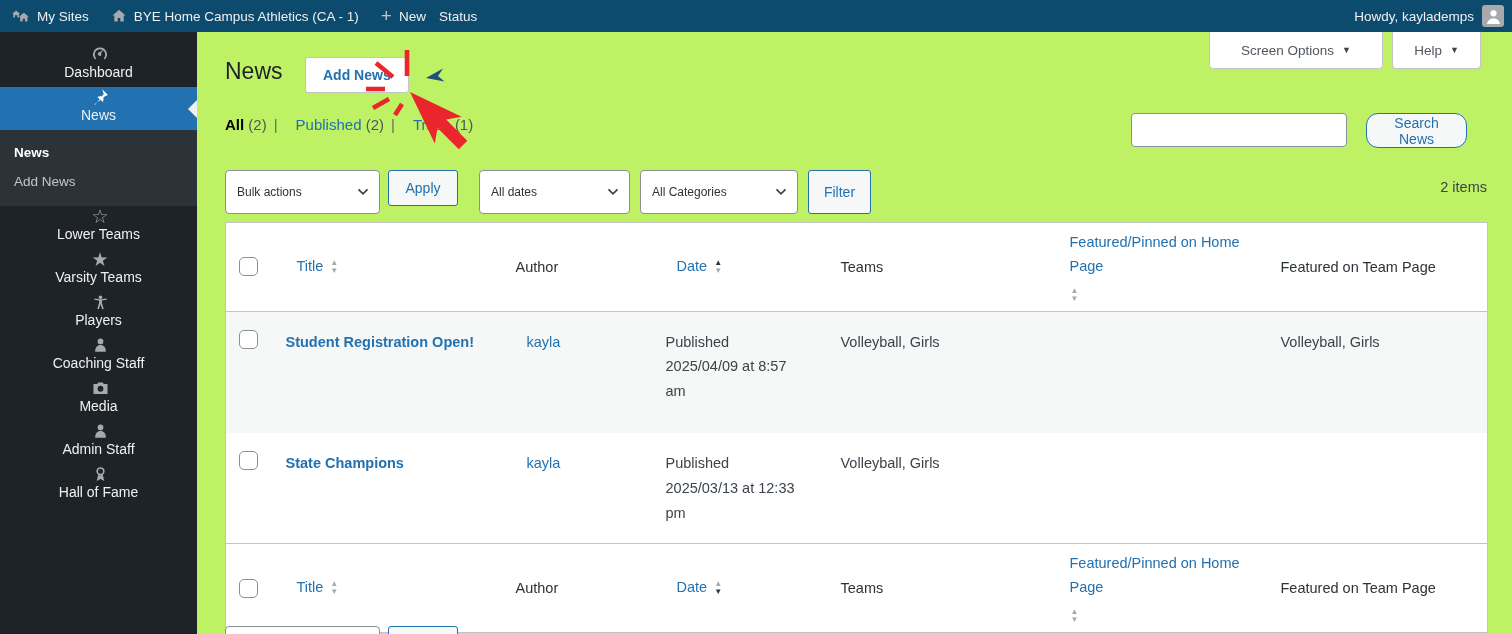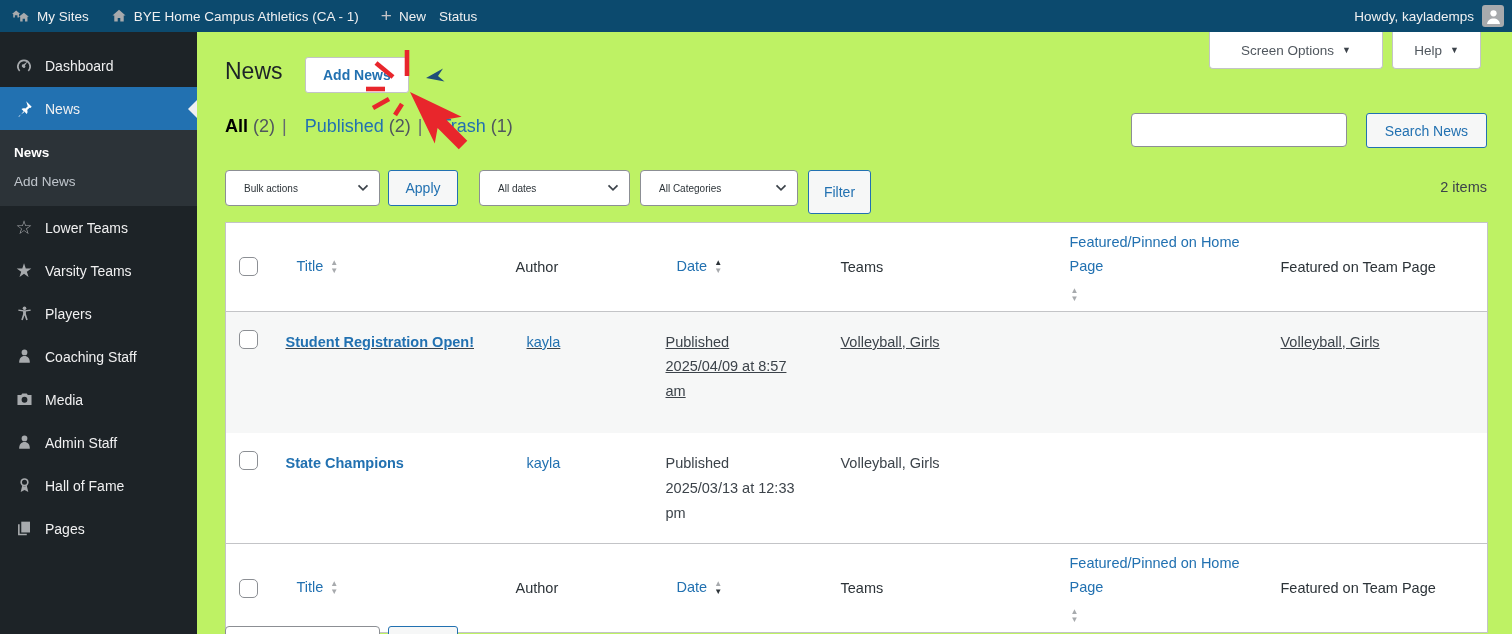--- a/index.html
+++ b/index.html
@@ -14,21 +14,21 @@
     color:#f0f0f1; cursor:pointer; }
   .ab-item .ab-icon { color:#a7aaad; display:flex; align-items:center; }
   .ab-right { margin-left:auto; display:flex; align-items:center; gap:8px; padding-right:8px; }
   .avatar { width:22px; height:22px; background:#a7aaad; border-radius:3px;
     display:flex; align-items:center; justify-content:center; overflow:hidden; }
   .ab-plus { color:#c3c4c7; font-size:19px; font-weight:400; line-height:1; margin-top:-2px; }
 
   
   .sidebar { position:absolute; left:0; top:32px; width:197px; height:602px;
     background:#1d2327; color:#f0f0f1; font-size:14px; padding-top:12px; }
-  .menu-item { display:flex; align-items:center; height:43px; cursor:pointer; position:relative; }
+  .menu-item { display:flex; align-items:center; height:43px; cursor:pointer; position:relative;flex-direction:column; }
   .menu-item .mi-icon { width:20px; height:20px; margin:0 11px 0 14px; color:#a7aaad;
     display:flex; align-items:center; justify-content:center; font-size:19px; line-height:1; }
   .menu-item.active { background:#2271b1; font-weight:400; }
   .menu-item.active .mi-icon { color:#fff; }
   .menu-arrow { position:absolute; right:0; top:50%; transform:translateY(-50%);
     width:0; height:0; border-top:9px solid transparent; border-bottom:9px solid transparent;
     border-right:9px solid #f0f0f1; }
   .submenu { background:#2c3338; padding:8px 0 10px; }
   .submenu-item { padding:7px 14px; font-size:13.5px; color:rgba(240,246,252,.75); cursor:pointer; }
   .submenu-item.current { color:#fff; font-weight:700; }
@@ -44,52 +44,52 @@
   .sm-arrow { font-size:9px; color:#3c434a; }
   #screen-options-tab { left:1012px; width:174px; }
   #help-tab { left:1195px; width:89px; }
 
   .page-title { position:absolute; left:28px; top:26px; font-size:23px; font-weight:400;
     color:#1d2327; }
   .add-news-btn { position:absolute; left:108px; top:25px; height:36px; padding:0 17px;
     background:#fff; border:1px solid #c3c4c7; border-radius:3px; color:#2271b1;
     font-size:14px; font-weight:600; display:flex; align-items:center; cursor:pointer; }
 
-  .subsubsub { position:absolute; left:28px; top:84px; font-size:18px; color:#646970;
+  .subsubsub { position:absolute; left:28px; top:84px; font-size:15px; color:#646970;
     display:flex; gap:7px; align-items:center; }
   .subsubsub a { color:#2271b1; text-decoration:none; cursor:pointer; }
   .subsubsub .current-filter { color:#000; font-weight:700; }
   .subsubsub .count { color:#50575e; font-weight:400; }
 
   .search-box { position:absolute; left:934px; top:81px; width:216px; height:34px;
     border:1px solid #8c8f94; border-radius:4px; background:#fff; padding:0 8px; font-size:14px; }
   .btn-secondary { background:#f6f7f7; border:1px solid #2271b1; color:#2271b1;
     border-radius:3px; font-size:14px; height:35px; padding:0 14px; cursor:pointer;
     display:flex; align-items:center; justify-content:center; font-family:inherit; }
-  .search-btn { position:absolute; left:1169px; top:81px; width:121px; }
+  .search-btn { position:absolute; left:1169px; top:81px; width:101px;border-radius:12px; }
 
   .tablenav { position:absolute; left:28px; top:138px; width:1262px; height:36px; }
-  .fake-select { position:absolute; height:36px; background:#fff; border:1px solid #8c8f94;
+  .fake-select { position:absolute; height:44px; background:#fff; border:1px solid #8c8f94;
     border-radius:4px; display:flex; align-items:center; justify-content:space-between;
-    padding:0 10px 0 18px; font-size:10px; color:#2c3338; cursor:pointer; }
+    padding:0 10px 0 11px; font-size:12px; color:#2c3338; cursor:pointer; }
   .item-count { position:absolute; right:0; top:9px; font-size:14.5px; color:#3c434a; }
 
   
   .news-table { position:absolute; left:28px; top:190px; width:1262px;
     border:1px solid #c3c4c7; border-collapse:collapse; table-layout:fixed;
     background:#fff; font-size:14.5px; color:#2c3338; }
   .news-table th, .news-table td { text-align:left; font-weight:400;
     padding:8px 10px; overflow:hidden; }
   .news-table thead th { height:78px; vertical-align:middle; }
   .news-table tfoot th { height:82px; vertical-align:middle; }
   .news-table thead tr { border-bottom:1px solid #c3c4c7; }
   .news-table tfoot tr { border-top:1px solid #c3c4c7; }
   .news-table tbody td { vertical-align:top; padding:18px 10px; color:#3c434a; line-height:1.7; }
   .news-table tbody tr.striped { background:#f6f7f7; }
-  .row-1 td { height:122px;text-decoration:underline; }
+  .row-1 td { height:122px; }
   .row-2 td { height:108px; }
   .date-cell { padding-right:34px !important; }
   .col-link { color:#2271b1; text-decoration:none; cursor:pointer;margin-left:11px; }
   .row-title { color:#2271b1; font-weight:700; text-decoration:none; cursor:pointer; line-height:1.75; }
   .featured-team-val { font-weight:700; color:#2c3338; }
   .checkbox { width:19px; height:19px; border:1.4px solid #8c8f94; border-radius:5px;
     background:#fff; cursor:pointer; margin-left:3px; }
   .sorting { display:inline-flex; flex-direction:column; margin-left:7px;
     vertical-align:middle; line-height:1; }
   .sorting .arr { font-size:8px; height:8px; color:#a7aaad; }
@@ -212,29 +212,20 @@
     <span>Admin Staff</span>
   </div>
   <div class="menu-item">
     <span class="mi-icon">
       <svg viewBox="0 0 20 20" width="19" height="19">
           <circle cx="10" cy="6.6" r="3.5" fill="none" stroke="currentColor" stroke-width="1.7"></circle>
           <path fill="currentColor" d="M7.7 9.8L6 16.9l4-2.1 4 2.1-1.7-7.1-1.1 1a3.8 3.8 0 0 1-2.4 0z"></path>
         </svg>
     </span>
     <span>Hall of Fame</span>
-  </div>
-  <div class="menu-item">
-    <span class="mi-icon">
-      <svg viewBox="0 0 20 20" width="19" height="19">
-          <path fill="currentColor" d="M6.6 2.8h9.2v11.4H6.6z"></path>
-          <path fill="currentColor" d="M4.9 5.4H3.2v11.8h9.2v-1.7H4.9z"></path>
-        </svg>
-    </span>
-    <span>Pages</span>
   </div>
 </div>
 
 <div class="content">
 
   <div class="screen-meta" id="screen-options-tab">
     <span>Screen Options</span>
     <span class="sm-arrow">▼</span>
   </div>
   <div class="screen-meta" id="help-tab">

